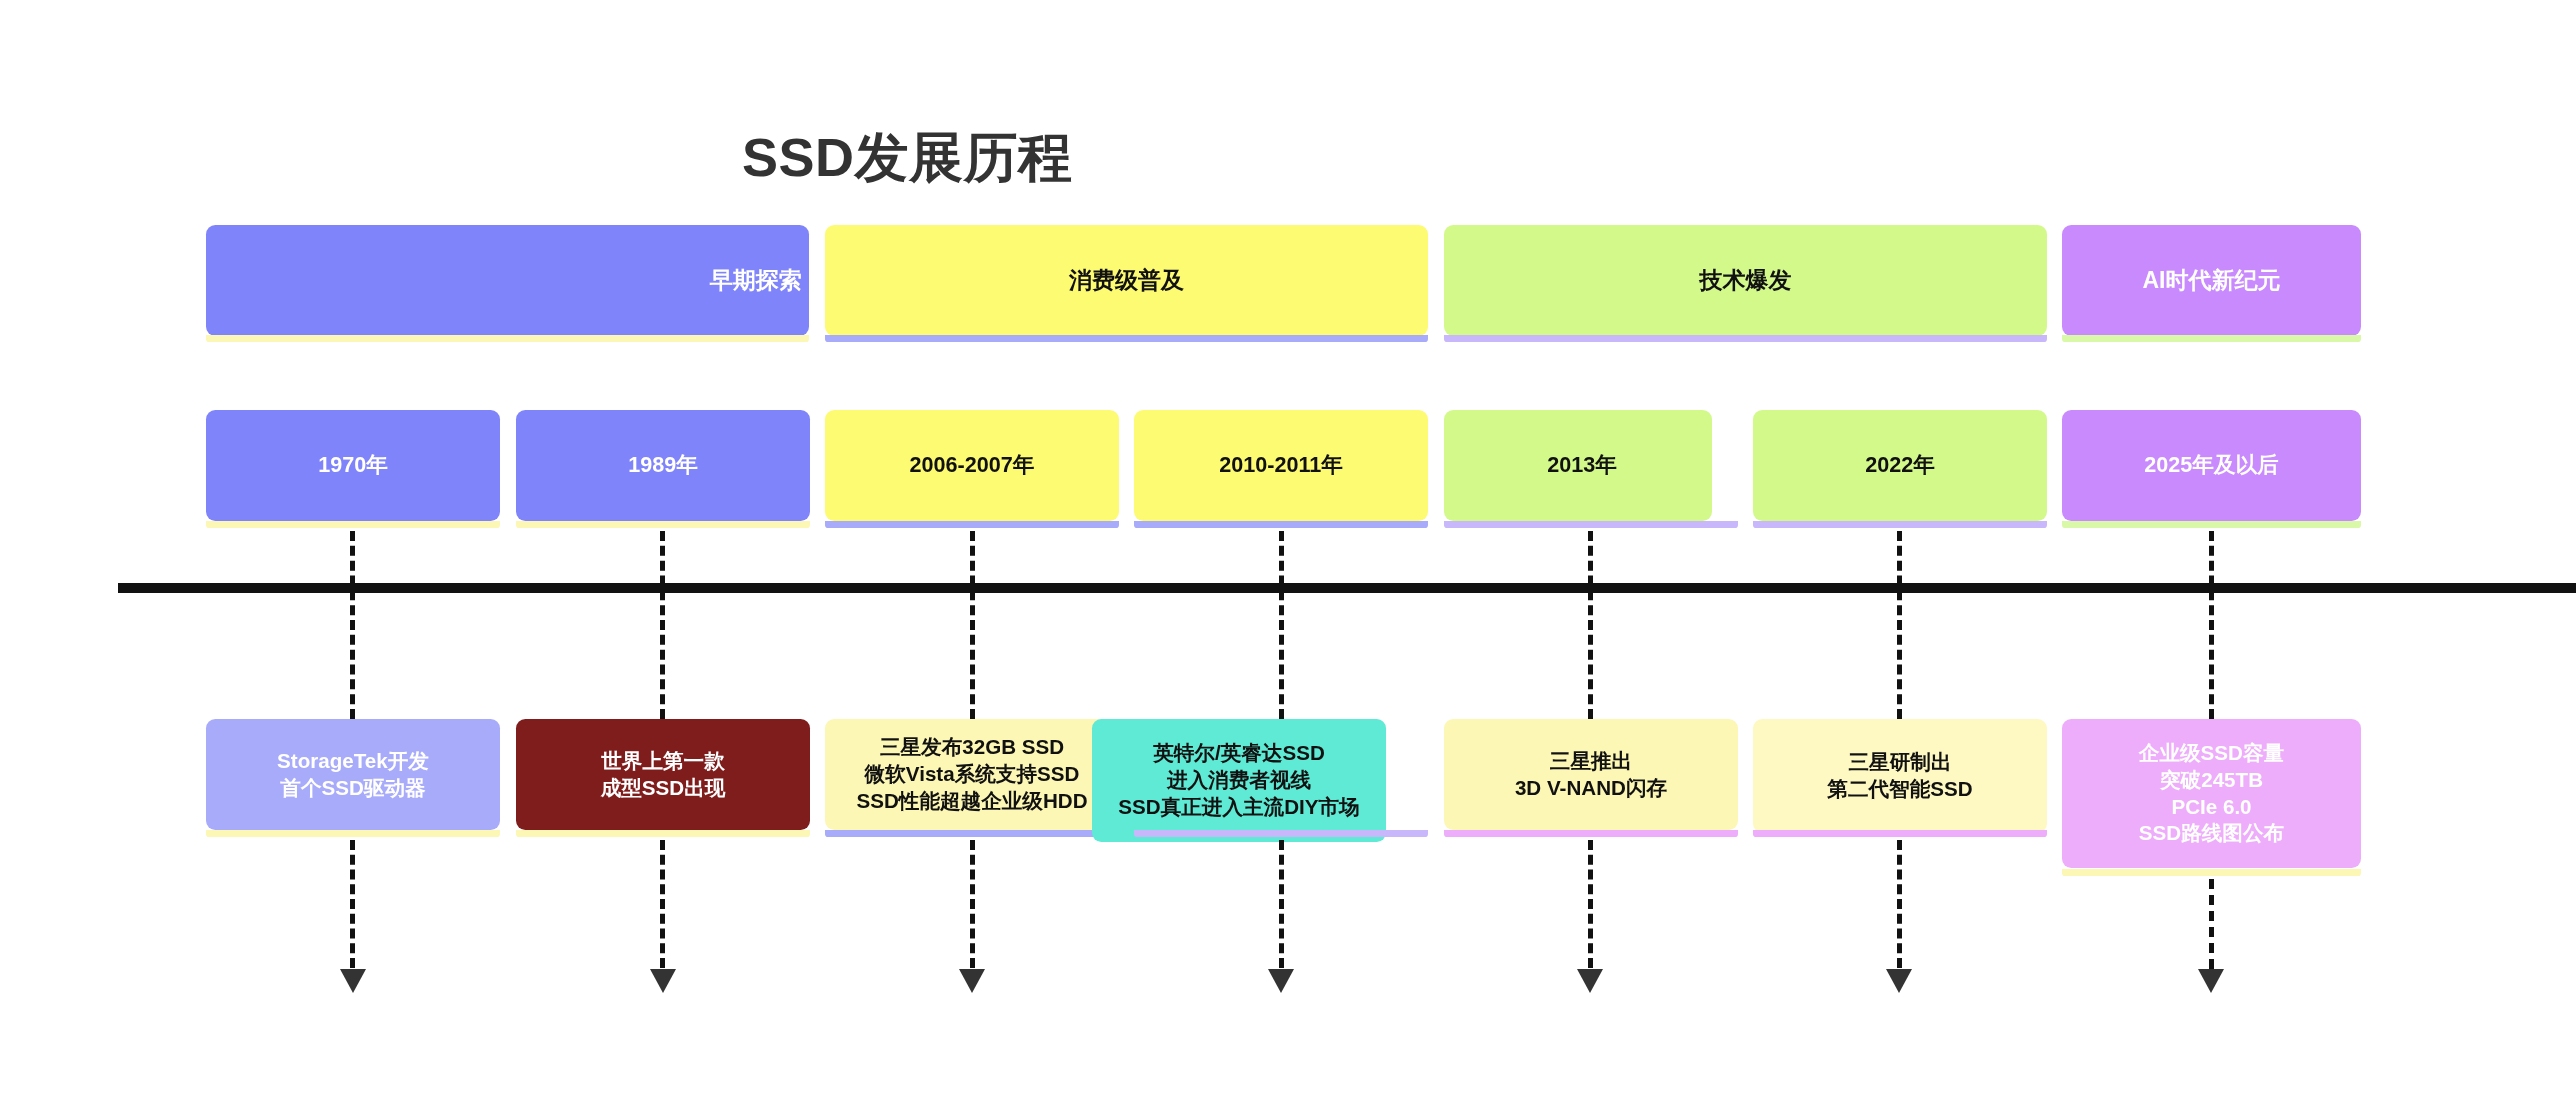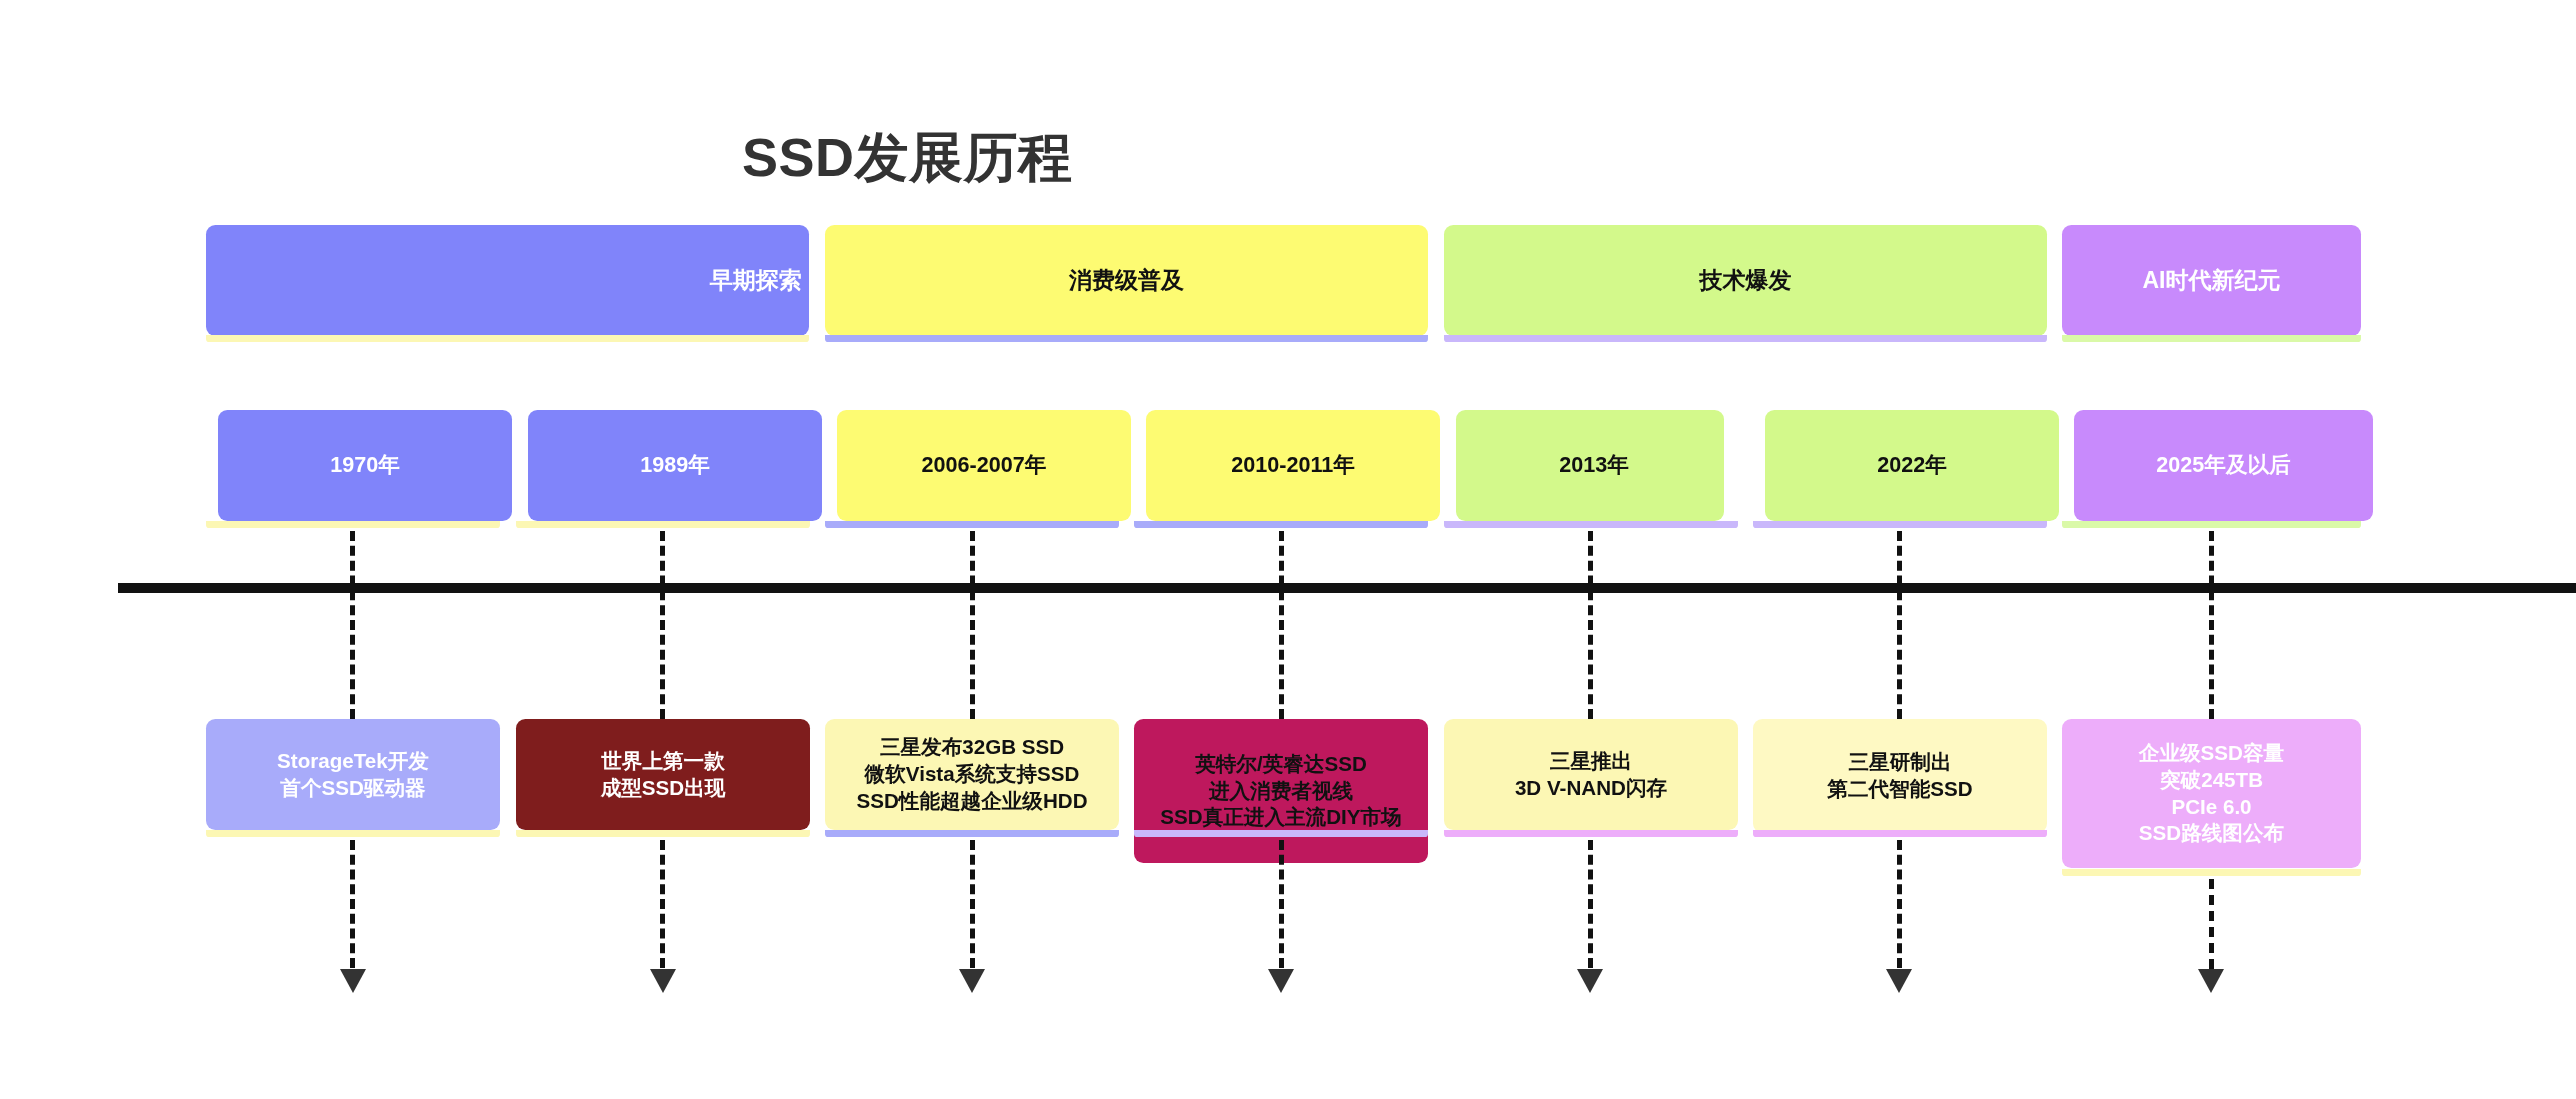--- a/index.html
+++ b/index.html
@@ -57,21 +57,20 @@
     height: 111px;
     font-size: 23px;
     font-weight: 700;
   }
 
   
   .year-box {
     height: 111px;
     font-size: 21.6px;
     font-weight: 700;
-    margin-left: 12px;
   }
 
   
   .detail-box {
     font-size: 20.6px;
     font-weight: 700;
   }
 
   
   #timeline-axis {
@@ -161,21 +160,21 @@
       <div class="card-text">世界上第一款
 成型SSD出现</div>
     </div>
     <div class="accent" style="left: 516px; top: 830px; width: 294px; height: 7.2px; background: rgb(252, 247, 180);"></div>
     <div class="card detail-box" style="left: 825px; top: 719px; width: 294px; height: 111px; background: rgb(252, 247, 180); color: rgb(17, 17, 17);">
       <div class="card-text">三星发布32GB SSD
 微软Vista系统支持SSD
 SSD性能超越企业级HDD</div>
     </div>
     <div class="accent" style="left: 825px; top: 830px; width: 294px; height: 7.2px; background: rgb(168, 171, 250);"></div>
-    <div class="card detail-box" style="left: 1134px; top: 719px; width: 294px; height: 144px; background: #be185d; color: rgb(17, 17, 17);">
+    <div class="card detail-box" style="left: 1092px; top: 719px; width: 294px; height: 123px; background: #5eead4; color: rgb(17, 17, 17);">
       <div class="card-text">英特尔/英睿达SSD
 进入消费者视线
 SSD真正进入主流DIY市场</div>
     </div>
     <div class="accent" style="left: 1134px; top: 830px; width: 294px; height: 7.2px; background: rgb(201, 183, 251);"></div>
     <div class="card detail-box" style="left: 1444px; top: 719px; width: 294px; height: 111px; background: rgb(252, 247, 180); color: rgb(17, 17, 17);">
       <div class="card-text">三星推出
 3D V-NAND闪存</div>
     </div>
     <div class="accent" style="left: 1444px; top: 830px; width: 294px; height: 7.2px; background: rgb(237, 173, 250);"></div>

